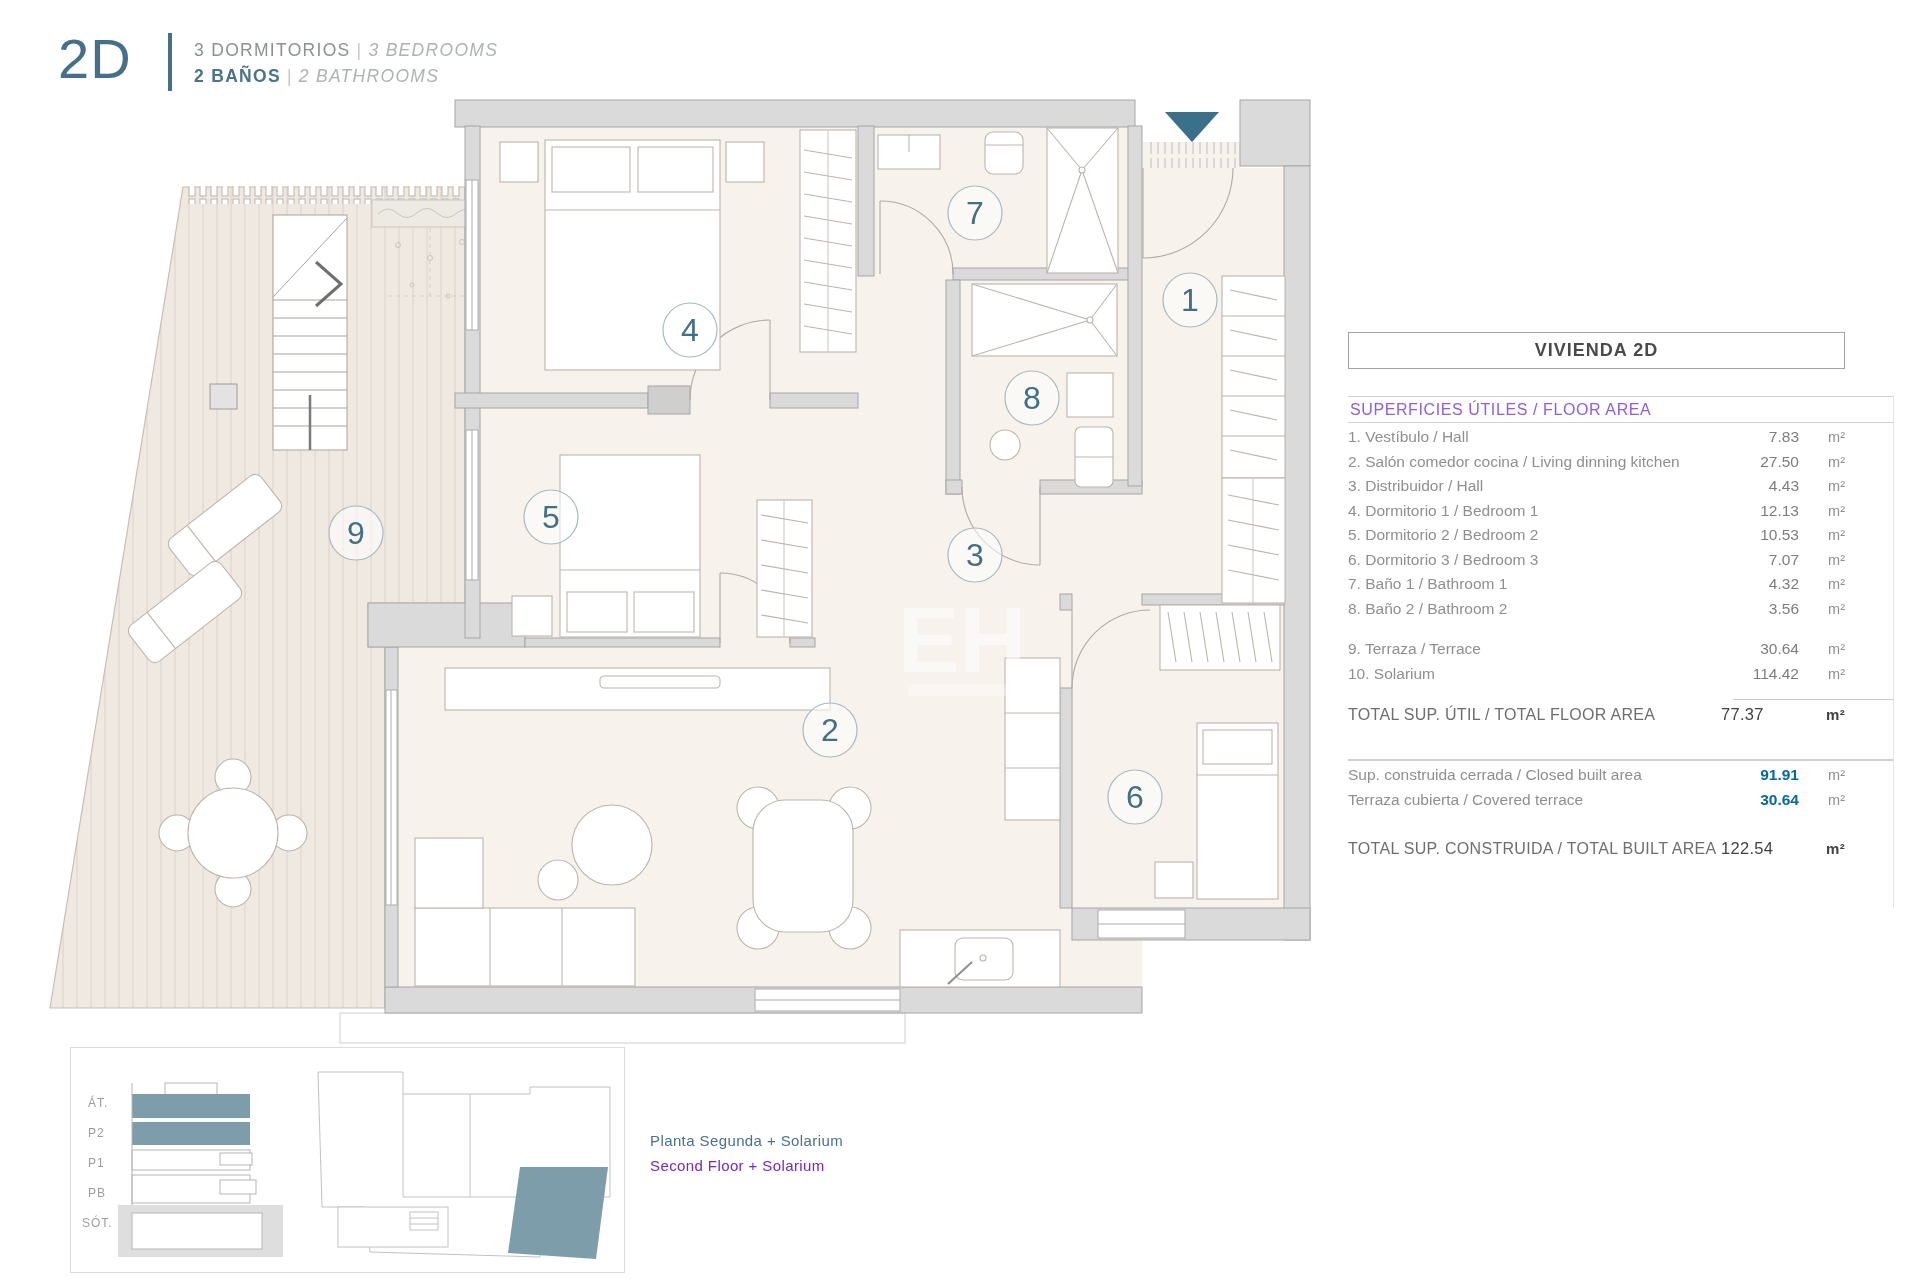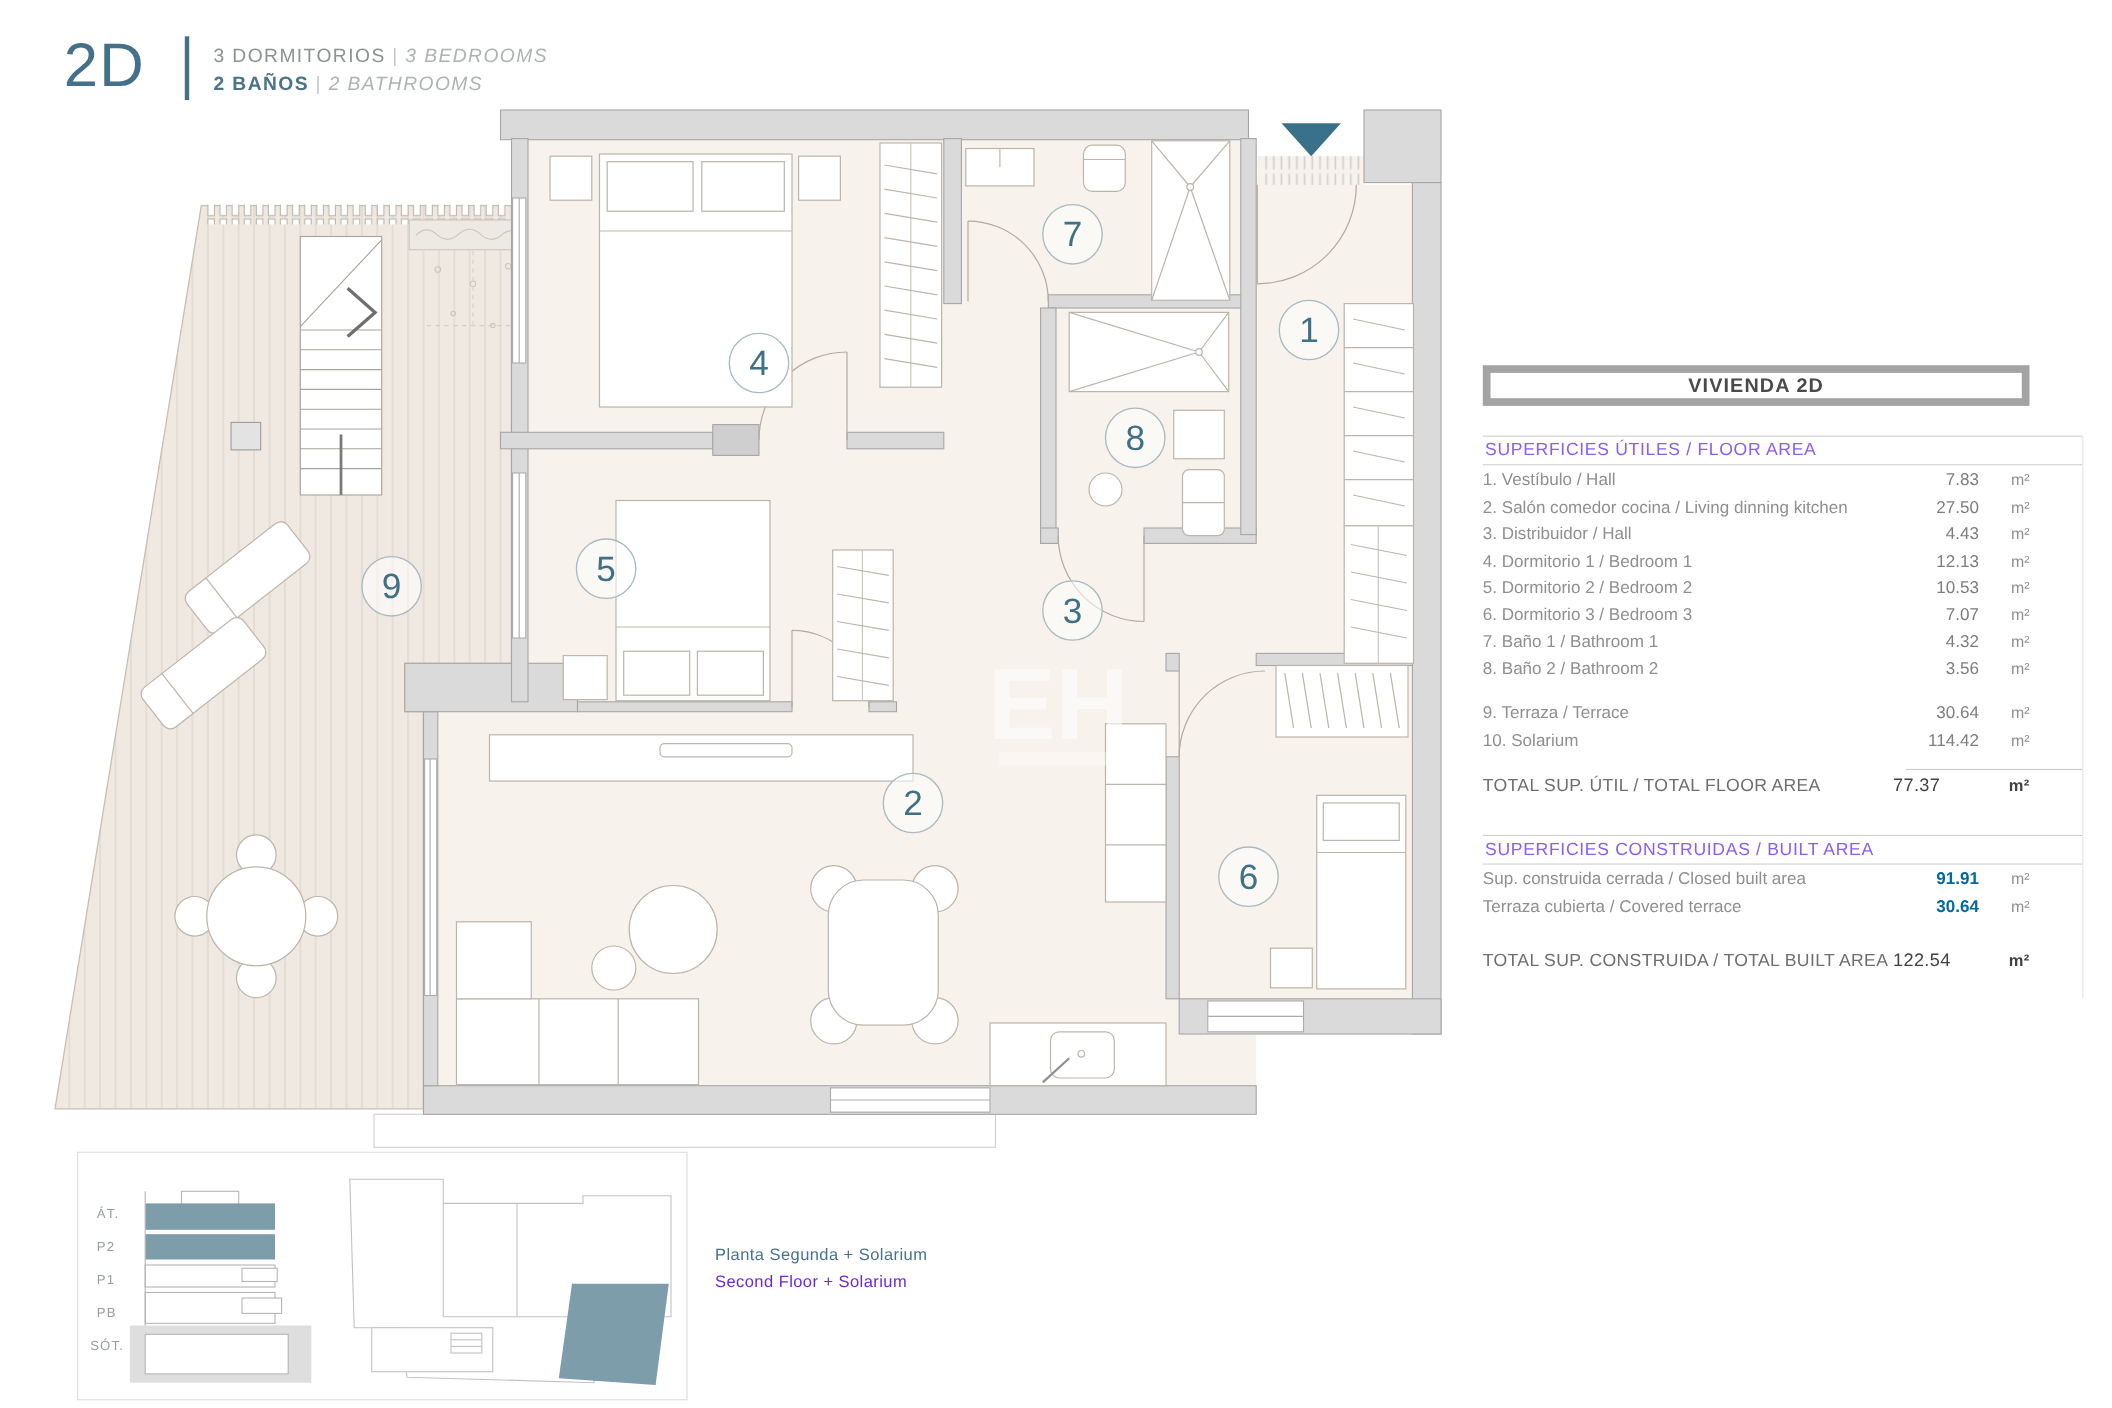--- a/index.html
+++ b/index.html
@@ -7,21 +7,21 @@
   .abs{position:absolute;}
 
   
   #hdr-unit{left:58px;top:26px;font-size:56px;font-weight:normal;color:#44708a;letter-spacing:1px;}
   #hdr-bar{left:168px;top:33px;width:4px;height:58px;background:#44708a;}
   #hdr-lines{left:194px;top:37px;font-size:17.5px;letter-spacing:1.3px;line-height:26px;white-space:nowrap;}
   .h-dark{color:#8d9191;} .h-teal{color:#4a7489;font-weight:bold;} .h-lite{color:#aeb2b2;font-style:italic;} .h-sep{color:#c4c8c8;padding:0 6px;}
 
   
   #table{left:1348px;top:332px;width:545px;}
-  #table .titlebox{width:497px;height:37px;border:7px solid #a3a3a3;display:flex;align-items:center;justify-content:center;
+  #table .titlebox{width:497px;height:37px;border:1px solid #a3a3a3;display:flex;align-items:center;justify-content:center;
     font-size:18px;font-weight:bold;color:#4a4a4a;letter-spacing:1px;margin-bottom:27px;box-sizing:border-box;}
   .hr{border-top:1px solid #cfcfcf;height:0;}
   .sec-head{font-size:16px;color:#8b5cf6;letter-spacing:.6px;padding:4px 0 3px 2px;white-space:nowrap;}
   .rowset{padding-top:5px;}
   .trow{display:flex;align-items:baseline;height:24.5px;padding-right:48px;font-size:15.5px;color:#8f8f8f;white-space:nowrap;}
   .trow .lbl{flex:1;overflow:hidden;}
   .trow .val{width:78px;text-align:right;color:#7d7d7d;}
   .trow .unit{width:46px;text-align:right;color:#8f8f8f;font-size:14.5px;}
   .trow.bold .val{color:#0369a1;font-weight:bold;}
   .total-row{display:flex;align-items:baseline;height:28px;padding-right:48px;font-size:16px;color:#6e6e6e;white-space:nowrap;letter-spacing:.3px;}
@@ -496,21 +496,20 @@
   <div style="height:10px"></div>
   <div class="shortline"></div>
   <div style="height:5px"></div>
   <div class="total-row">
     <span class="lbl">TOTAL SUP. ÚTIL / TOTAL FLOOR AREA</span>
     <span class="val">77.37</span>
     <span class="unit">m²</span>
   </div>
   <div style="height:26px"></div>
   <div class="hr"></div>
-  <div class="sec-head">SUPERFICIES CONSTRUIDAS / BUILT AREA</div>
   <div class="hr"></div>
   <div id="built-rows" class="rowset">
       <div class="trow bold">
         <span class="lbl">Sup. construida cerrada / Closed built area</span>
         <span class="val">91.91</span>
         <span class="unit">m²</span>
       </div>
       <div class="trow bold">
         <span class="lbl">Terraza cubierta / Covered terrace</span>
         <span class="val">30.64</span>

